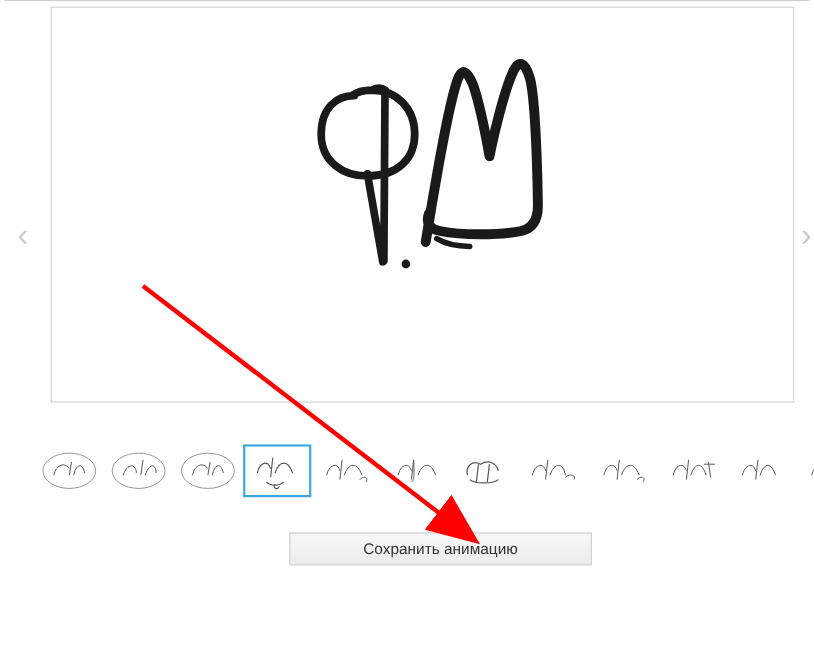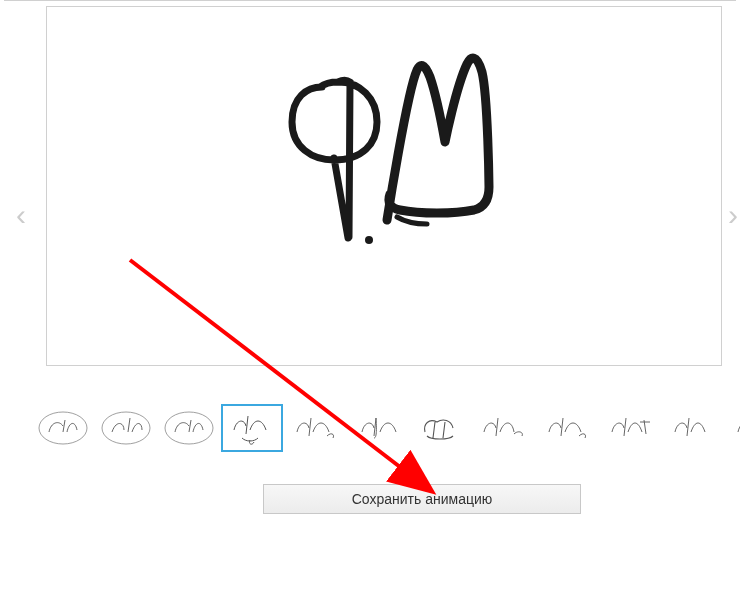--- a/index.html
+++ b/index.html
@@ -97,21 +97,21 @@
       border: 2px solid #3ba8e0;
     }
     .thumb svg {
       width: 56px;
       height: 40px;
     }
     .save-button {
       position: absolute;
       top: 484px;
       left: 263px;
-      width: 318px;
+      width: 275px;
       height: 30px;
       background: linear-gradient(to bottom, #f7f7f7, #ececec);
       border: 1px solid #c8c8c8;
       cursor: pointer;
       font-size: 14px;
       color: #333333;
       display: flex;
       align-items: center;
       justify-content: center;
     }

